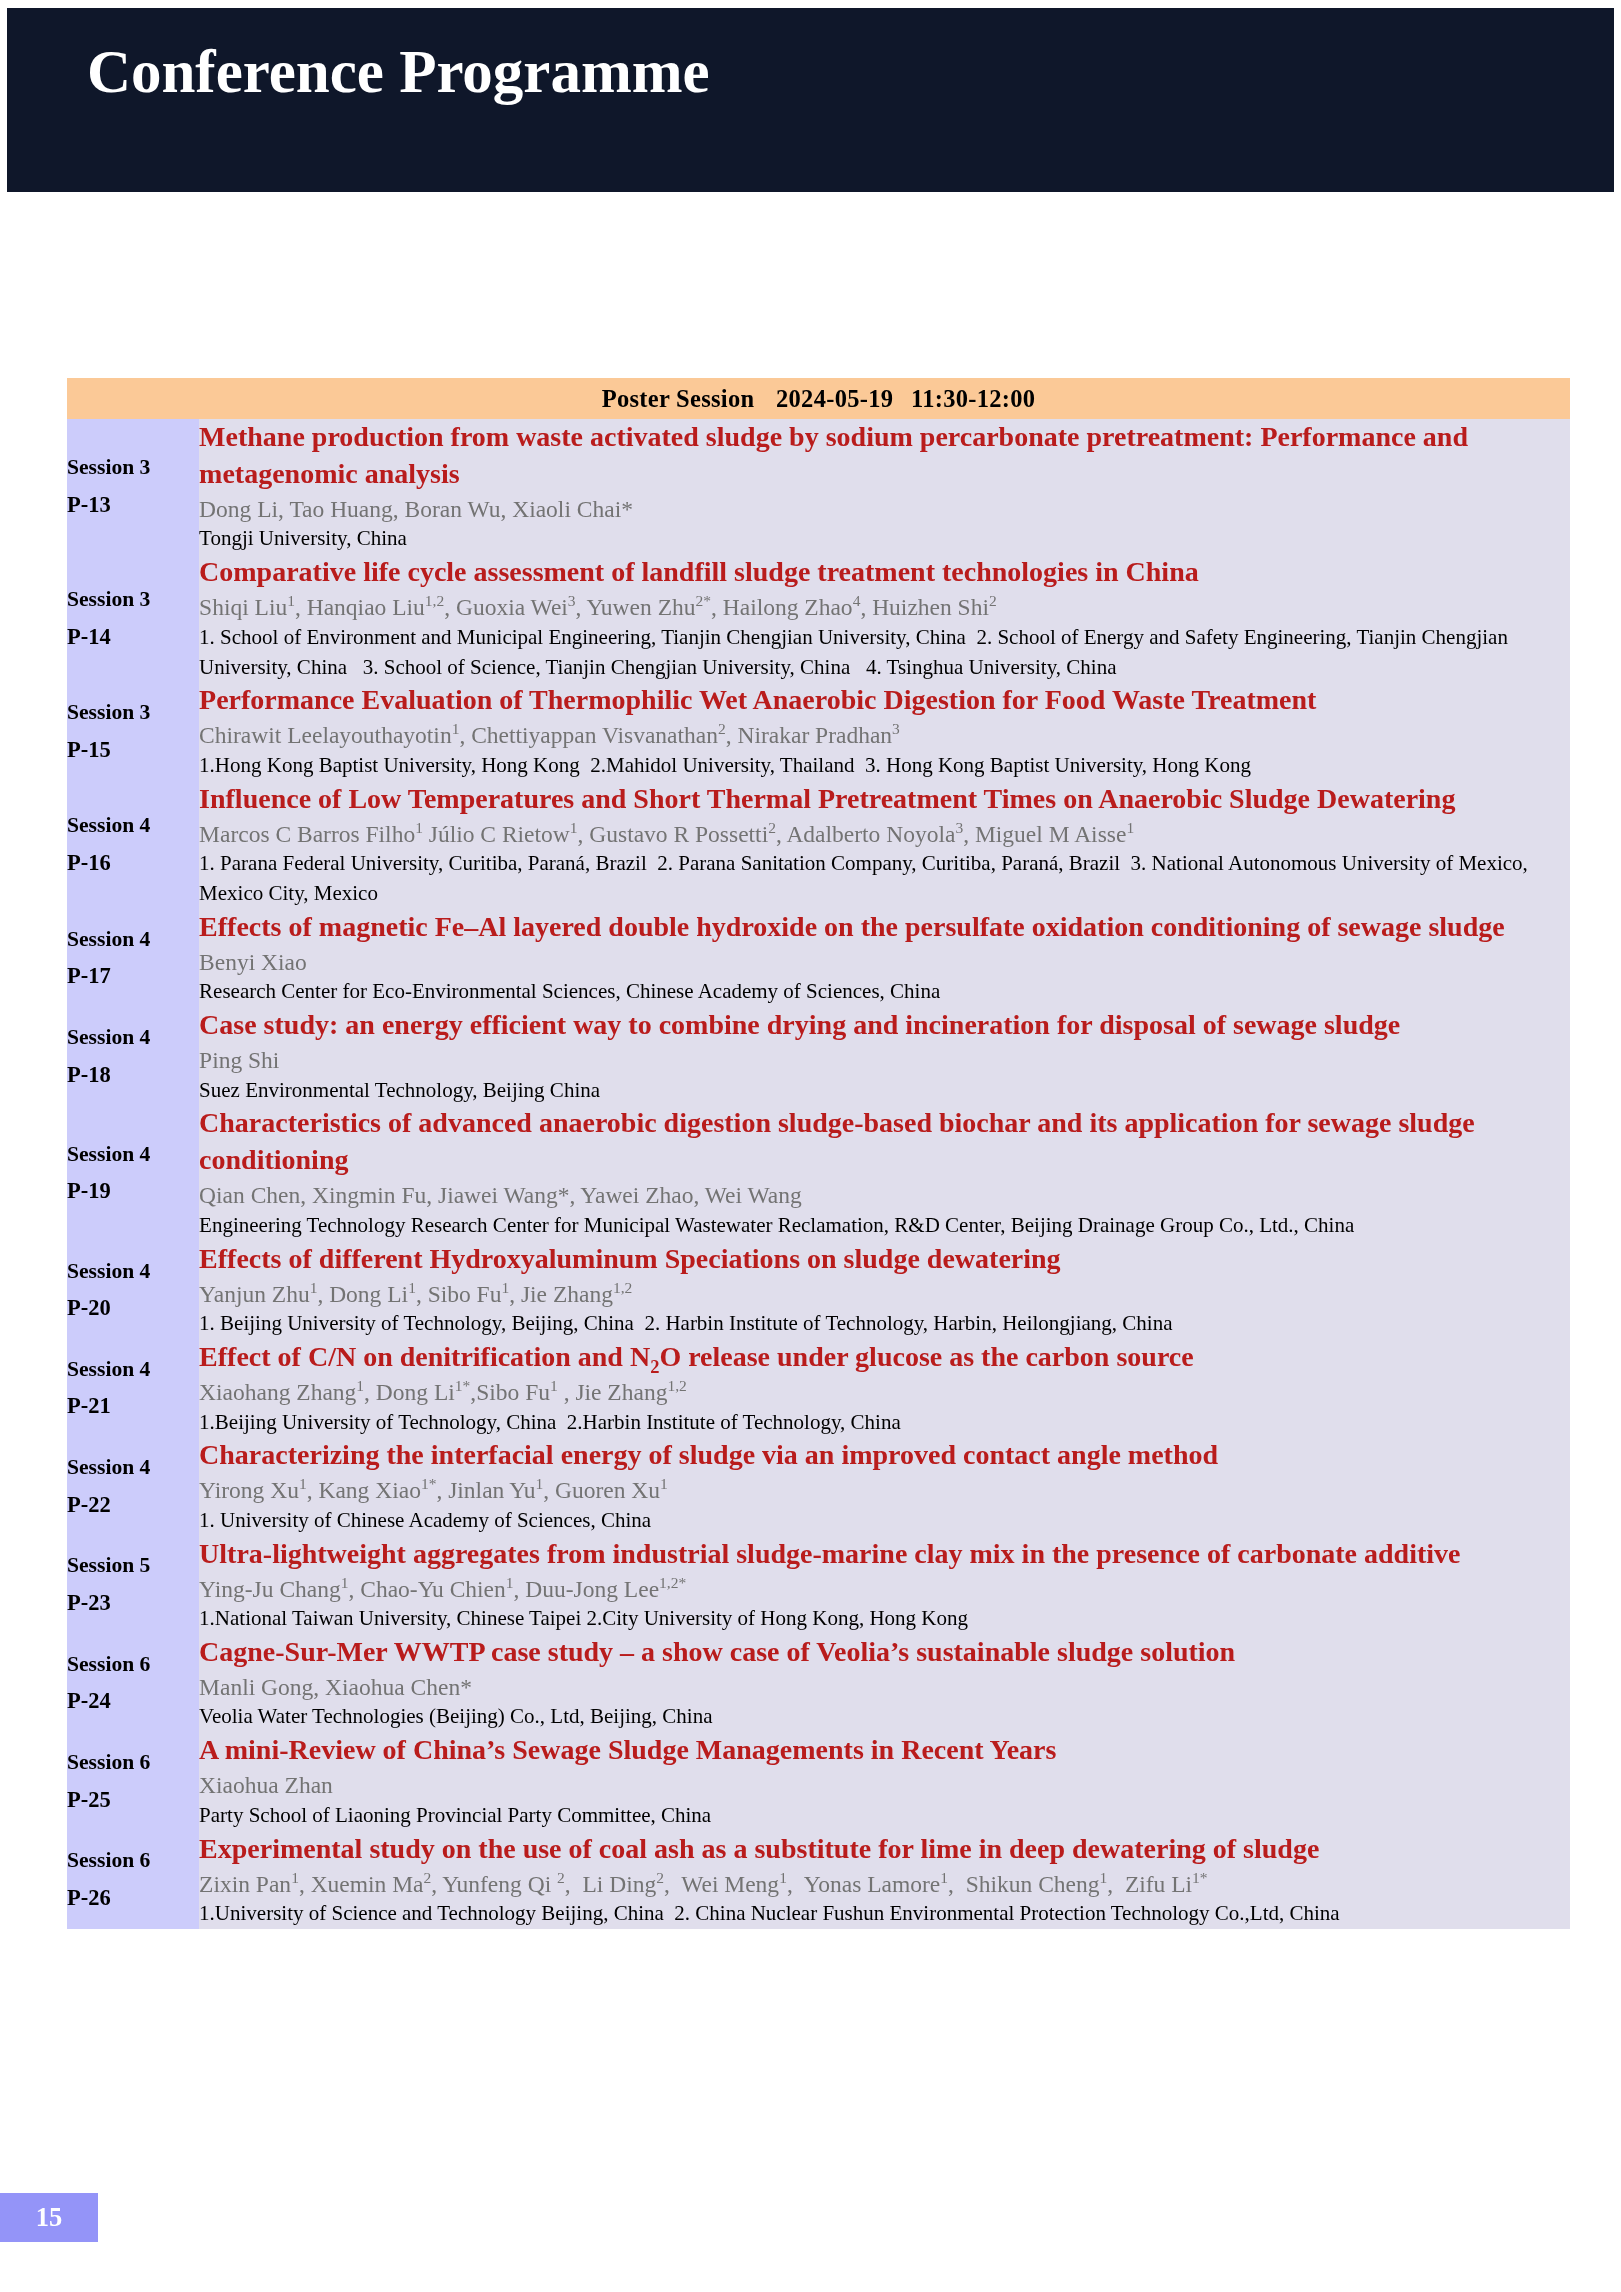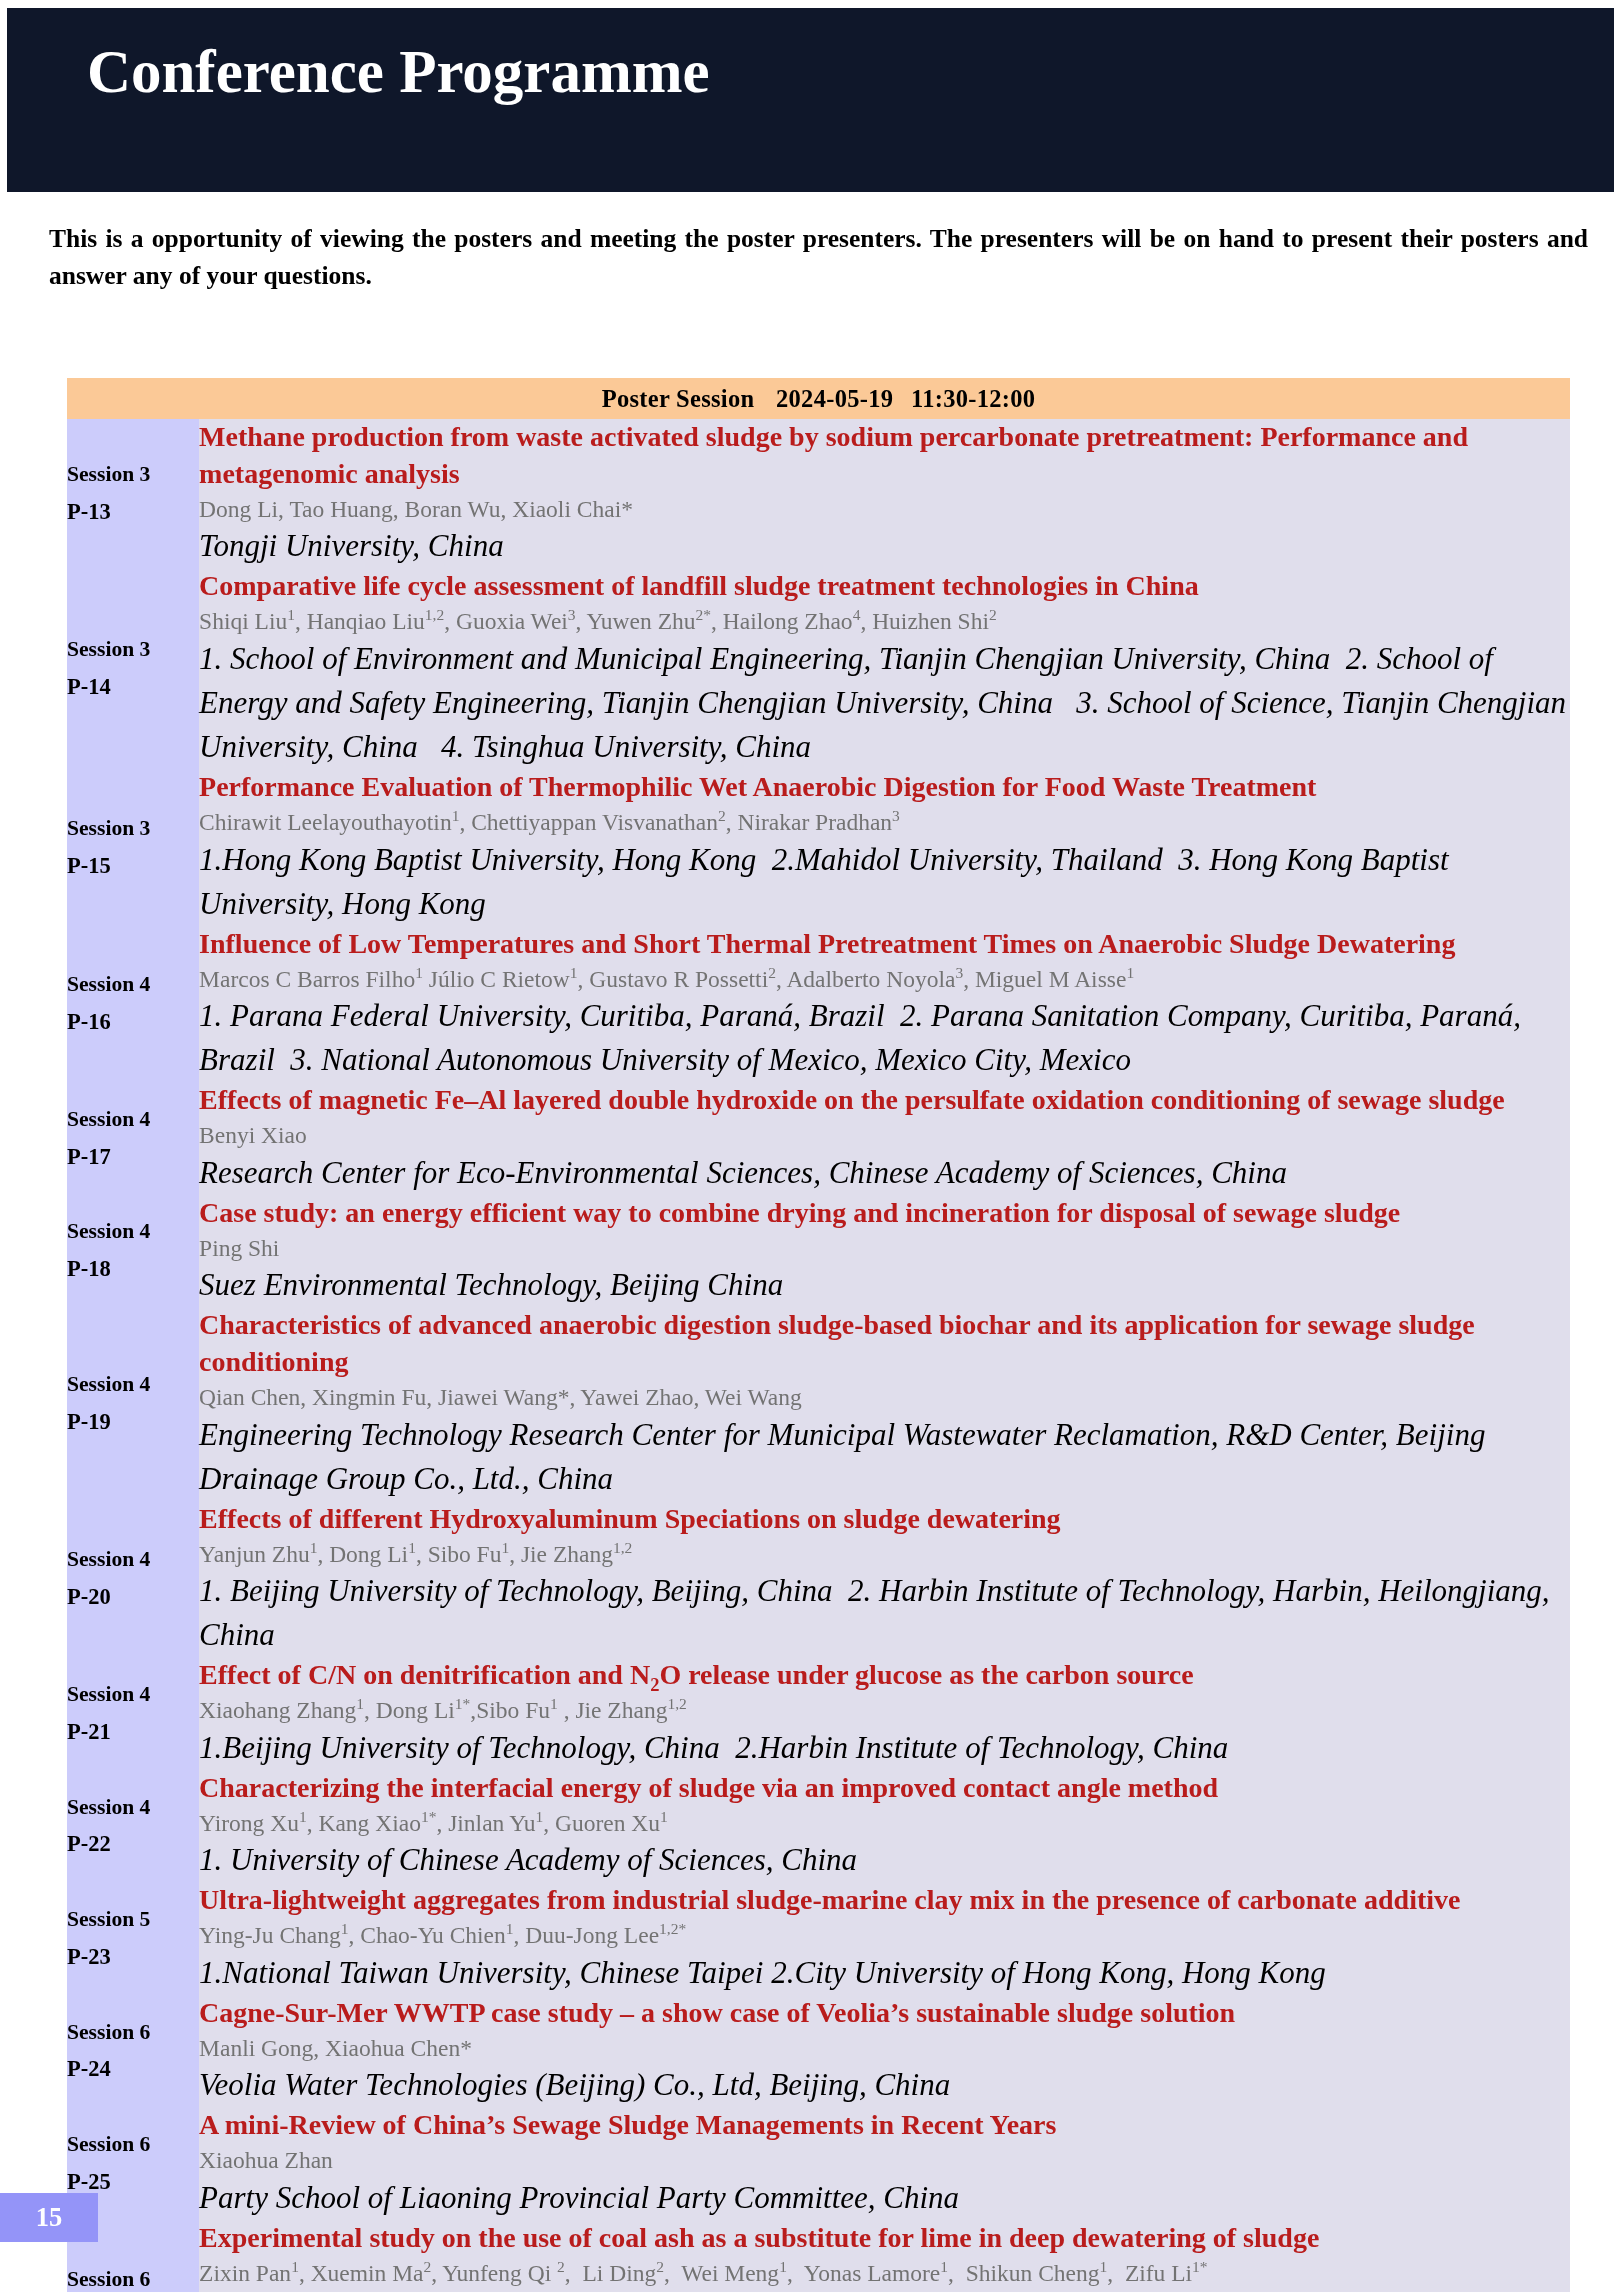--- a/index.html
+++ b/index.html
@@ -119,25 +119,24 @@
   }
   .paper-authors {
     color: #737373;
     font-size: 23.5px;
     line-height: 1.30;
     margin: 0;
     font-family: "Liberation Serif", serif;
   }
   .paper-affil {
     color: #000000;
-    font-size: 31px;
+    font-size: 21px;
     line-height: 1.42;
     margin: 0;
     font-family: "Liberation Serif", serif;
-    font-style: italic;
   }
   sup { font-size: 0.66em; line-height: 0; vertical-align: super; }
   sub { font-size: 0.66em; line-height: 0; vertical-align: sub; }
 
   
   .page-badge {
     position: absolute;
     left: 0px;
     top: 2193px;
     width: 98px;
@@ -153,21 +152,20 @@
   }
 </style>
 </head>
 <body>
 
 <div class="banner">
   <div class="banner-title">Conference Programme</div>
 </div>
 
 <div class="intro">
-  <p class="intro-para">This is a opportunity of viewing the posters and meeting the poster presenters. The presenters will be on hand to present their posters and answer any of your questions.</p>
 </div>
 
 <table class="prog-table">
   <colgroup>
     <col class="c-session">
     <col class="c-body">
   </colgroup>
   <thead>
     <tr>
       <th class="table-head-cell" colspan="2">

